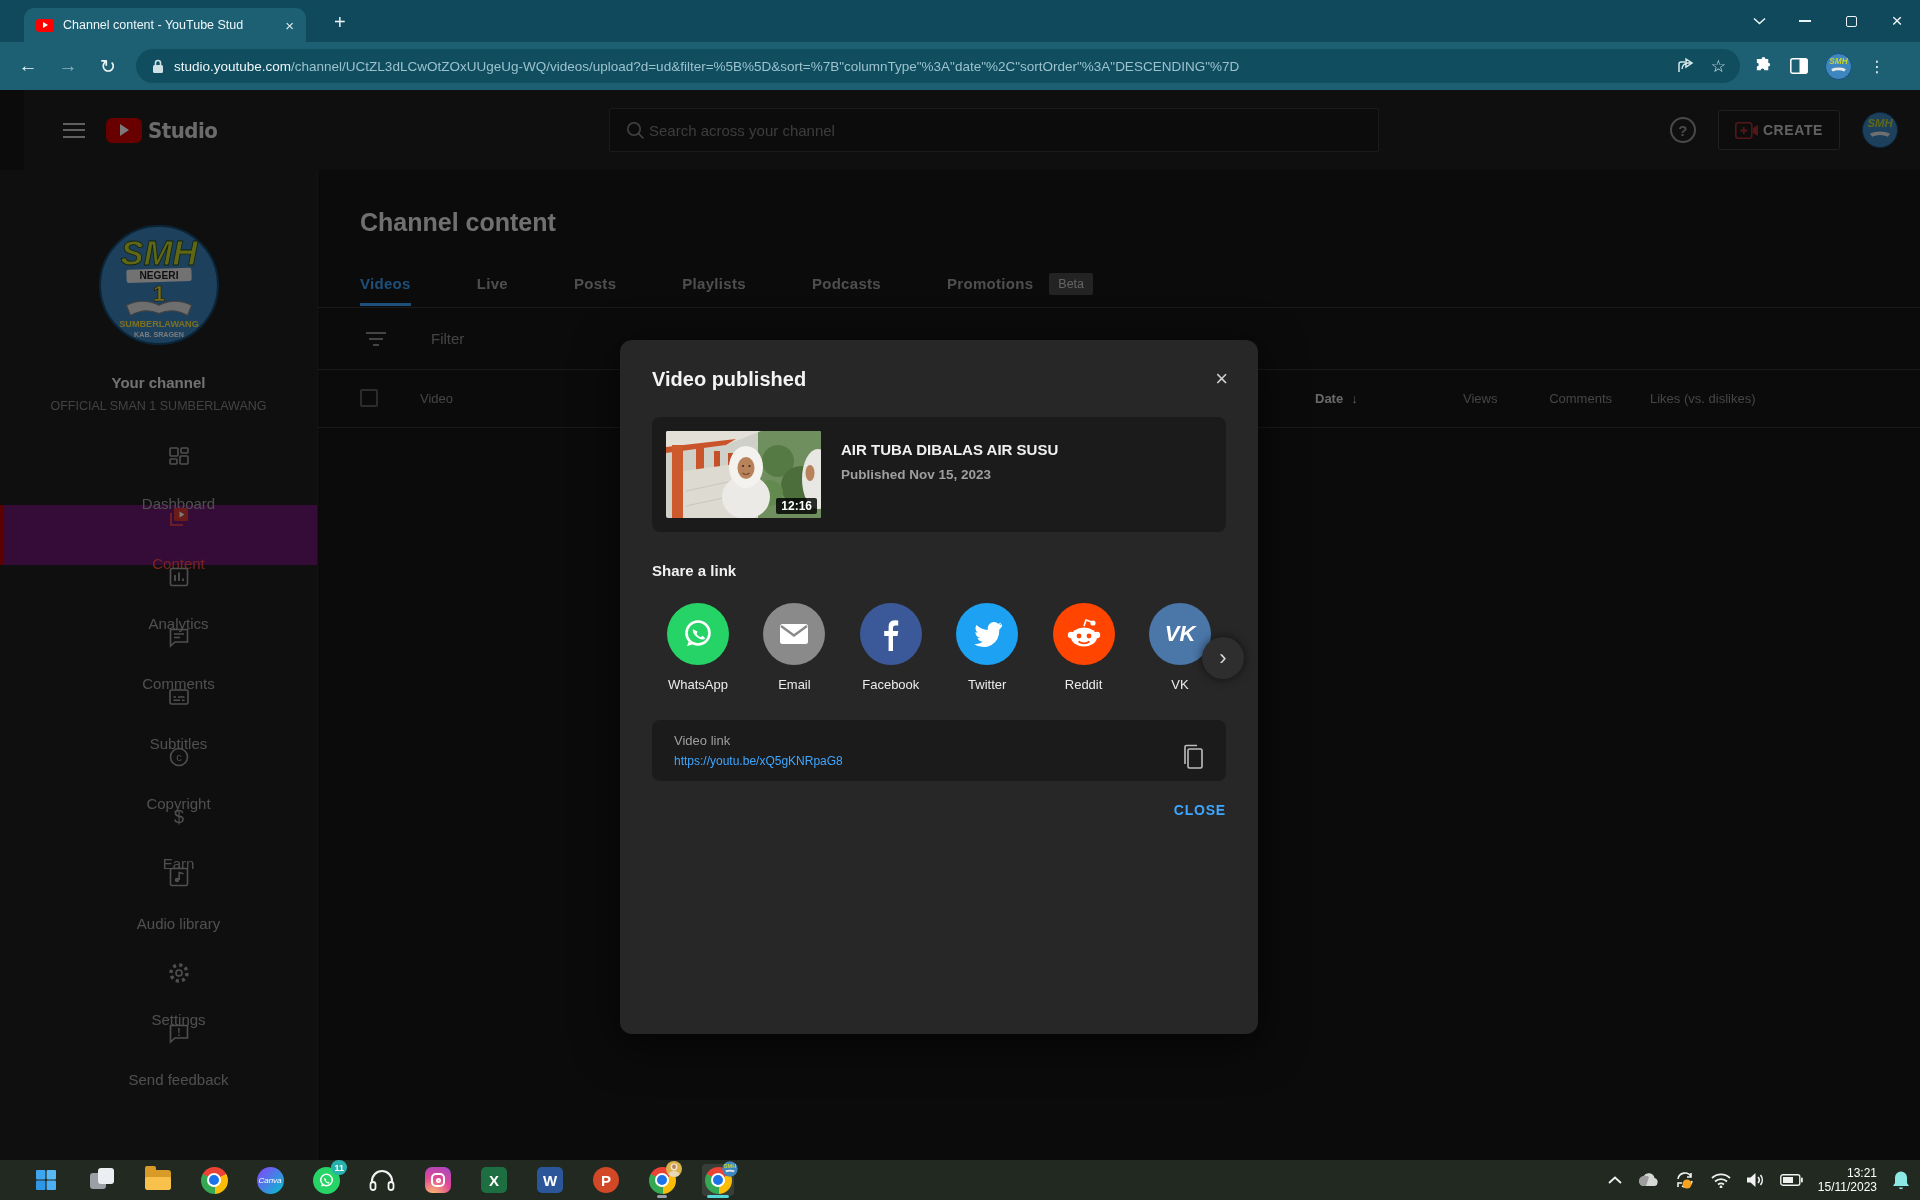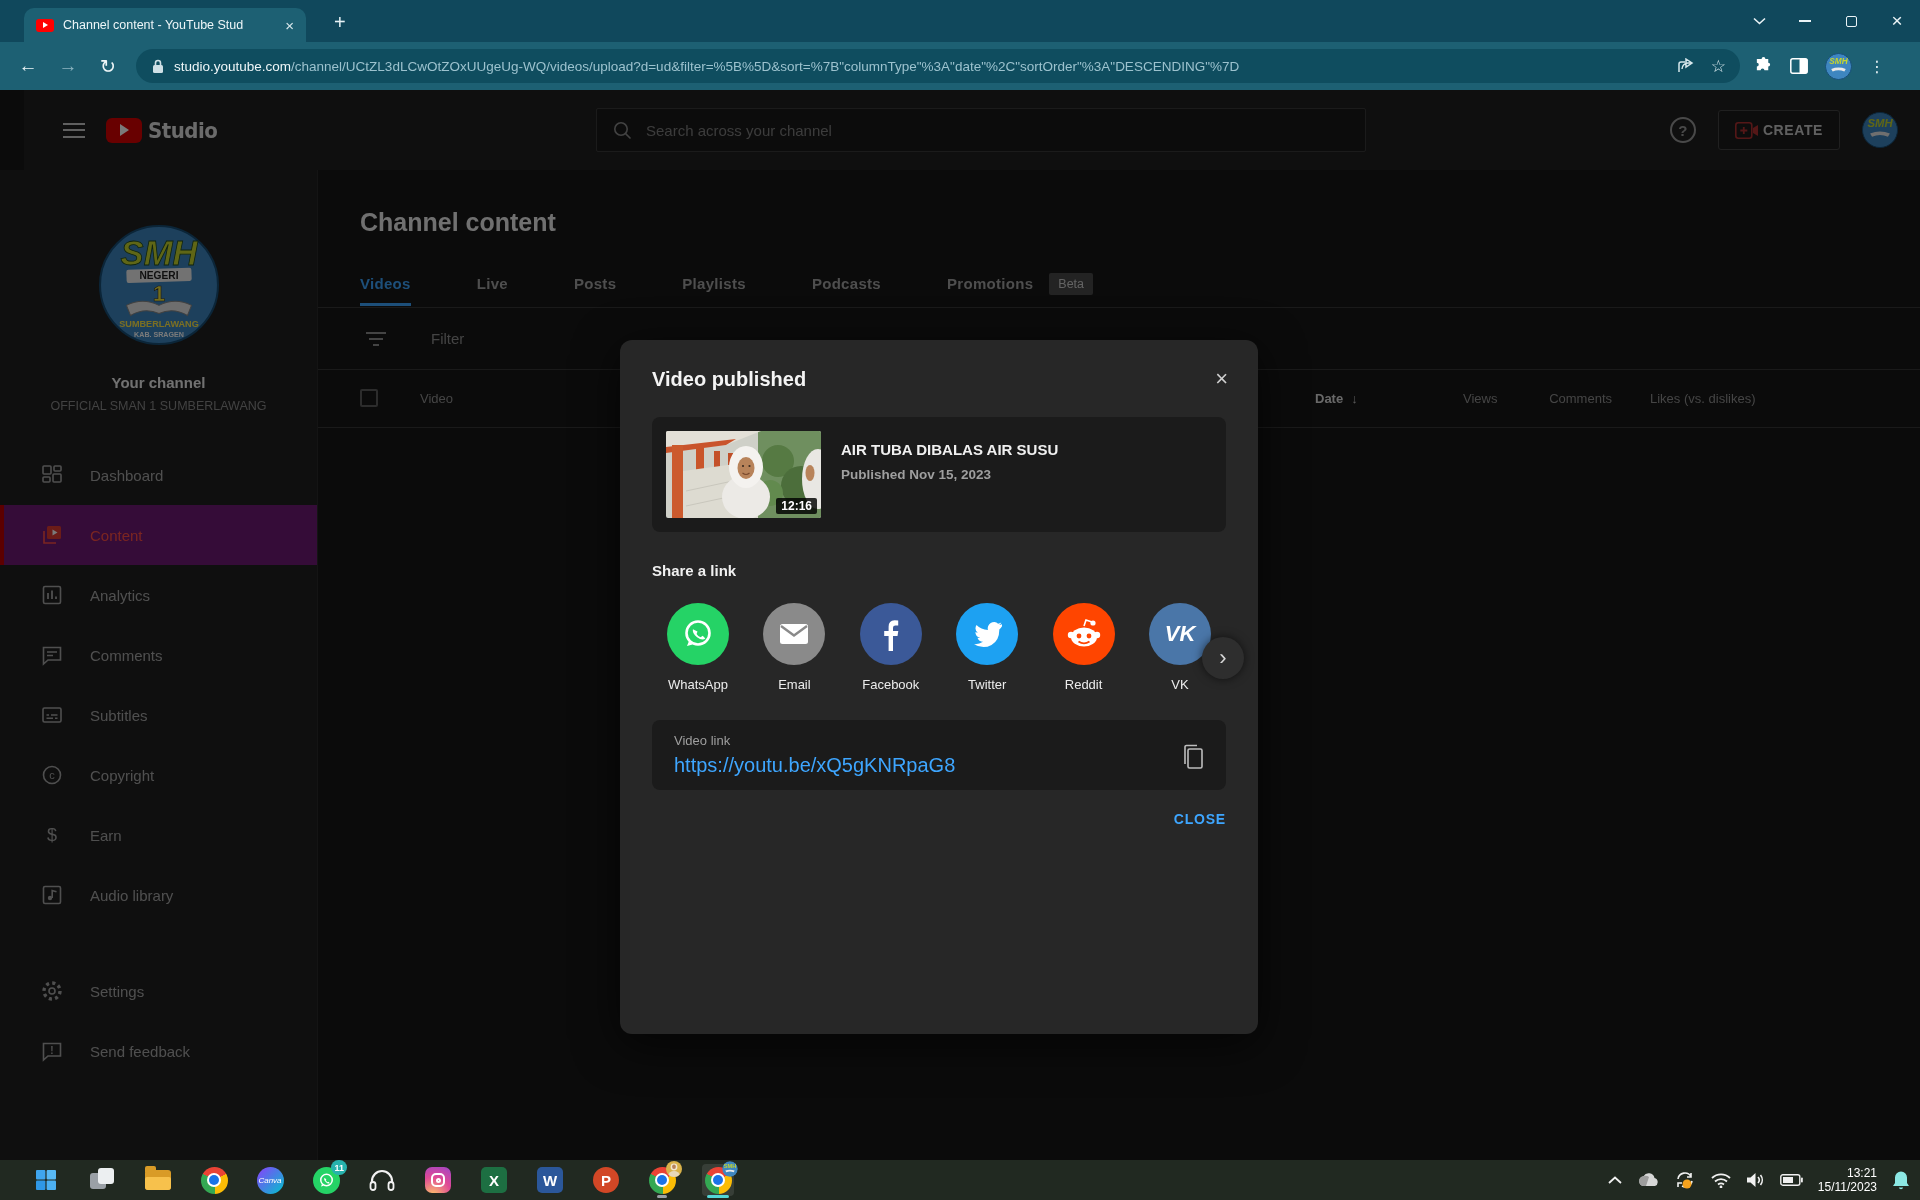--- a/index.html
+++ b/index.html
@@ -49,39 +49,39 @@
   .st-header { height:80px; background:#212121; display:flex; align-items:center; position:relative;margin-left:24px; }
   .hamburger { margin-left:30px; width:40px; }
   .hamburger div { width:22px; height:2px; background:#c8c8c8; margin:4.5px auto; }
   .yt-logo { display:flex; align-items:center; gap:6px; margin-left:12px; }
   .yt-play { width:36px; height:25px; background:#d90000; border-radius:6px; display:flex;
              align-items:center; justify-content:center; }
   .yt-play i { width:0; height:0; border-left:9px solid #fff; border-top:6px solid transparent;
                border-bottom:6px solid transparent; }
   .wordmark { color:#dfdfdf; font-size:22px; font-weight:bold; letter-spacing:-0.5px;
               font-family:"DejaVu Sans Condensed","Liberation Sans",sans-serif; }
-  .searchbox { position:absolute; left:572px; top:18px; width:770px; height:44px;
+  .searchbox { position:absolute; left:585px; top:18px; width:770px; height:44px;
                border:1px solid #3a3a3a; border-radius:2px; display:flex; align-items:center;
-               padding:0 16px; gap:14px; background:#1b1b1b; }
+               padding:0 16px; gap:4px; background:#1b1b1b; }
   .searchbox span { color:#7e7e7e; font-size:15px; }
   .hdr-right { position:absolute; right:22px; top:0; height:80px; display:flex; align-items:center; gap:22px; }
   .help-circ { width:26px; height:26px; border:2px solid #9a9a9a; border-radius:50%; color:#9a9a9a;
                font-size:15px; font-weight:bold; display:flex; align-items:center; justify-content:center; }
   .create-btn { height:40px; border:1px solid #434343; border-radius:3px; display:flex; align-items:center;
                 gap:4px; padding:0 16px; background:#1d1d1d; }
   .create-btn span { color:#c9c9c9; font-size:14px; font-weight:bold; letter-spacing:0.6px; }
 
   .st-body { display:flex; height:990px; }
   .sidebar { width:318px; background:#212121; border-right:1px solid #2b2b2b; flex:none; position:relative; }
   .sb-avatar { width:122px; height:122px; margin:54px auto 0; }
   .sb-yourchannel { text-align:center; margin-top:28px; color:#ececec; font-size:15px; font-weight:bold; }
   .sb-channelname { text-align:center; margin-top:8px; color:#8a8a8a; font-size:12.5px; }
   .sb-nav { margin-top:32px; }
   .sb-item { height:60px; display:flex; align-items:center; gap:26px; padding-left:36px;
-             border-left:4px solid transparent; cursor:pointer; }
+             border-left:4px solid transparent; cursor:pointer;flex-direction:column; }
   .sb-item .lbl { color:#a6a6a6; font-size:15px; }
   .sb-item svg { flex:none; }
   .sb-item.active { background:#701a75; border-left-color:#c00000; }
   .sb-item.active .lbl { color:#ff4e45; }
   .sb-foot { margin-top:36px; }
 
   .main { flex:1; background:#181818; position:relative; }
   .page-title { margin:38px 0 0 42px; color:#eaeaea; font-size:25px; font-weight:bold; }
   .tabs { display:flex; align-items:center; margin:36px 0 0 42px; }
   .tabv { margin-right:66px; font-size:15px; color:#a3a3a3; font-weight:bold; letter-spacing:0.3px;
@@ -121,21 +121,21 @@
   .share-row { margin-top:24px; display:flex; justify-content:space-between; padding:0 2px; }
   .share-item { width:88px; text-align:center; }
   .share-circ { width:62px; height:62px; border-radius:50%; margin:0 auto; display:flex;
                 align-items:center; justify-content:center; }
   .share-lbl { margin-top:12px; color:#ececec; font-size:13px; }
   .share-next { position:absolute; right:14px; top:297px; width:42px; height:42px; border-radius:50%;
                 background:#2e2e2e; box-shadow:0 0 10px rgba(0,0,0,0.6); color:#d6d6d6; font-size:22px;
                 display:flex; align-items:center; justify-content:center; z-index:11; }
   .linkbox { margin-top:28px; background:#1b1b1b; border-radius:8px; padding:13px 22px; position:relative; }
   .link-lbl { color:#9f9f9f; font-size:13px; }
-  .link-url { color:#3ea6ff; font-size:20px; margin-top:6px; }
+  .link-url { color:#3ea6ff; font-size:12px; margin-top:6px; }
   .copy-btn { position:absolute; right:22px; top:24px; }
   .dlg-foot { margin-top:20px; text-align:right; }
   .close-action { color:#3ea6ff; font-size:14px; font-weight:bold; letter-spacing:0.8px; }
 
   
   .taskbar { height:40px; background:#212921; display:flex; align-items:center; position:relative; }
   .task-icons { display:flex; align-items:center; gap:24px; padding-left:30px; }
   .tk { position:relative; width:32px; height:32px; display:flex; align-items:center; justify-content:center; }
   .tk.active-app { background:rgba(255,255,255,0.1); border-radius:4px; }
   .run-dash { position:absolute; bottom:-2px; left:50%; transform:translateX(-50%); width:10px; height:3px;

